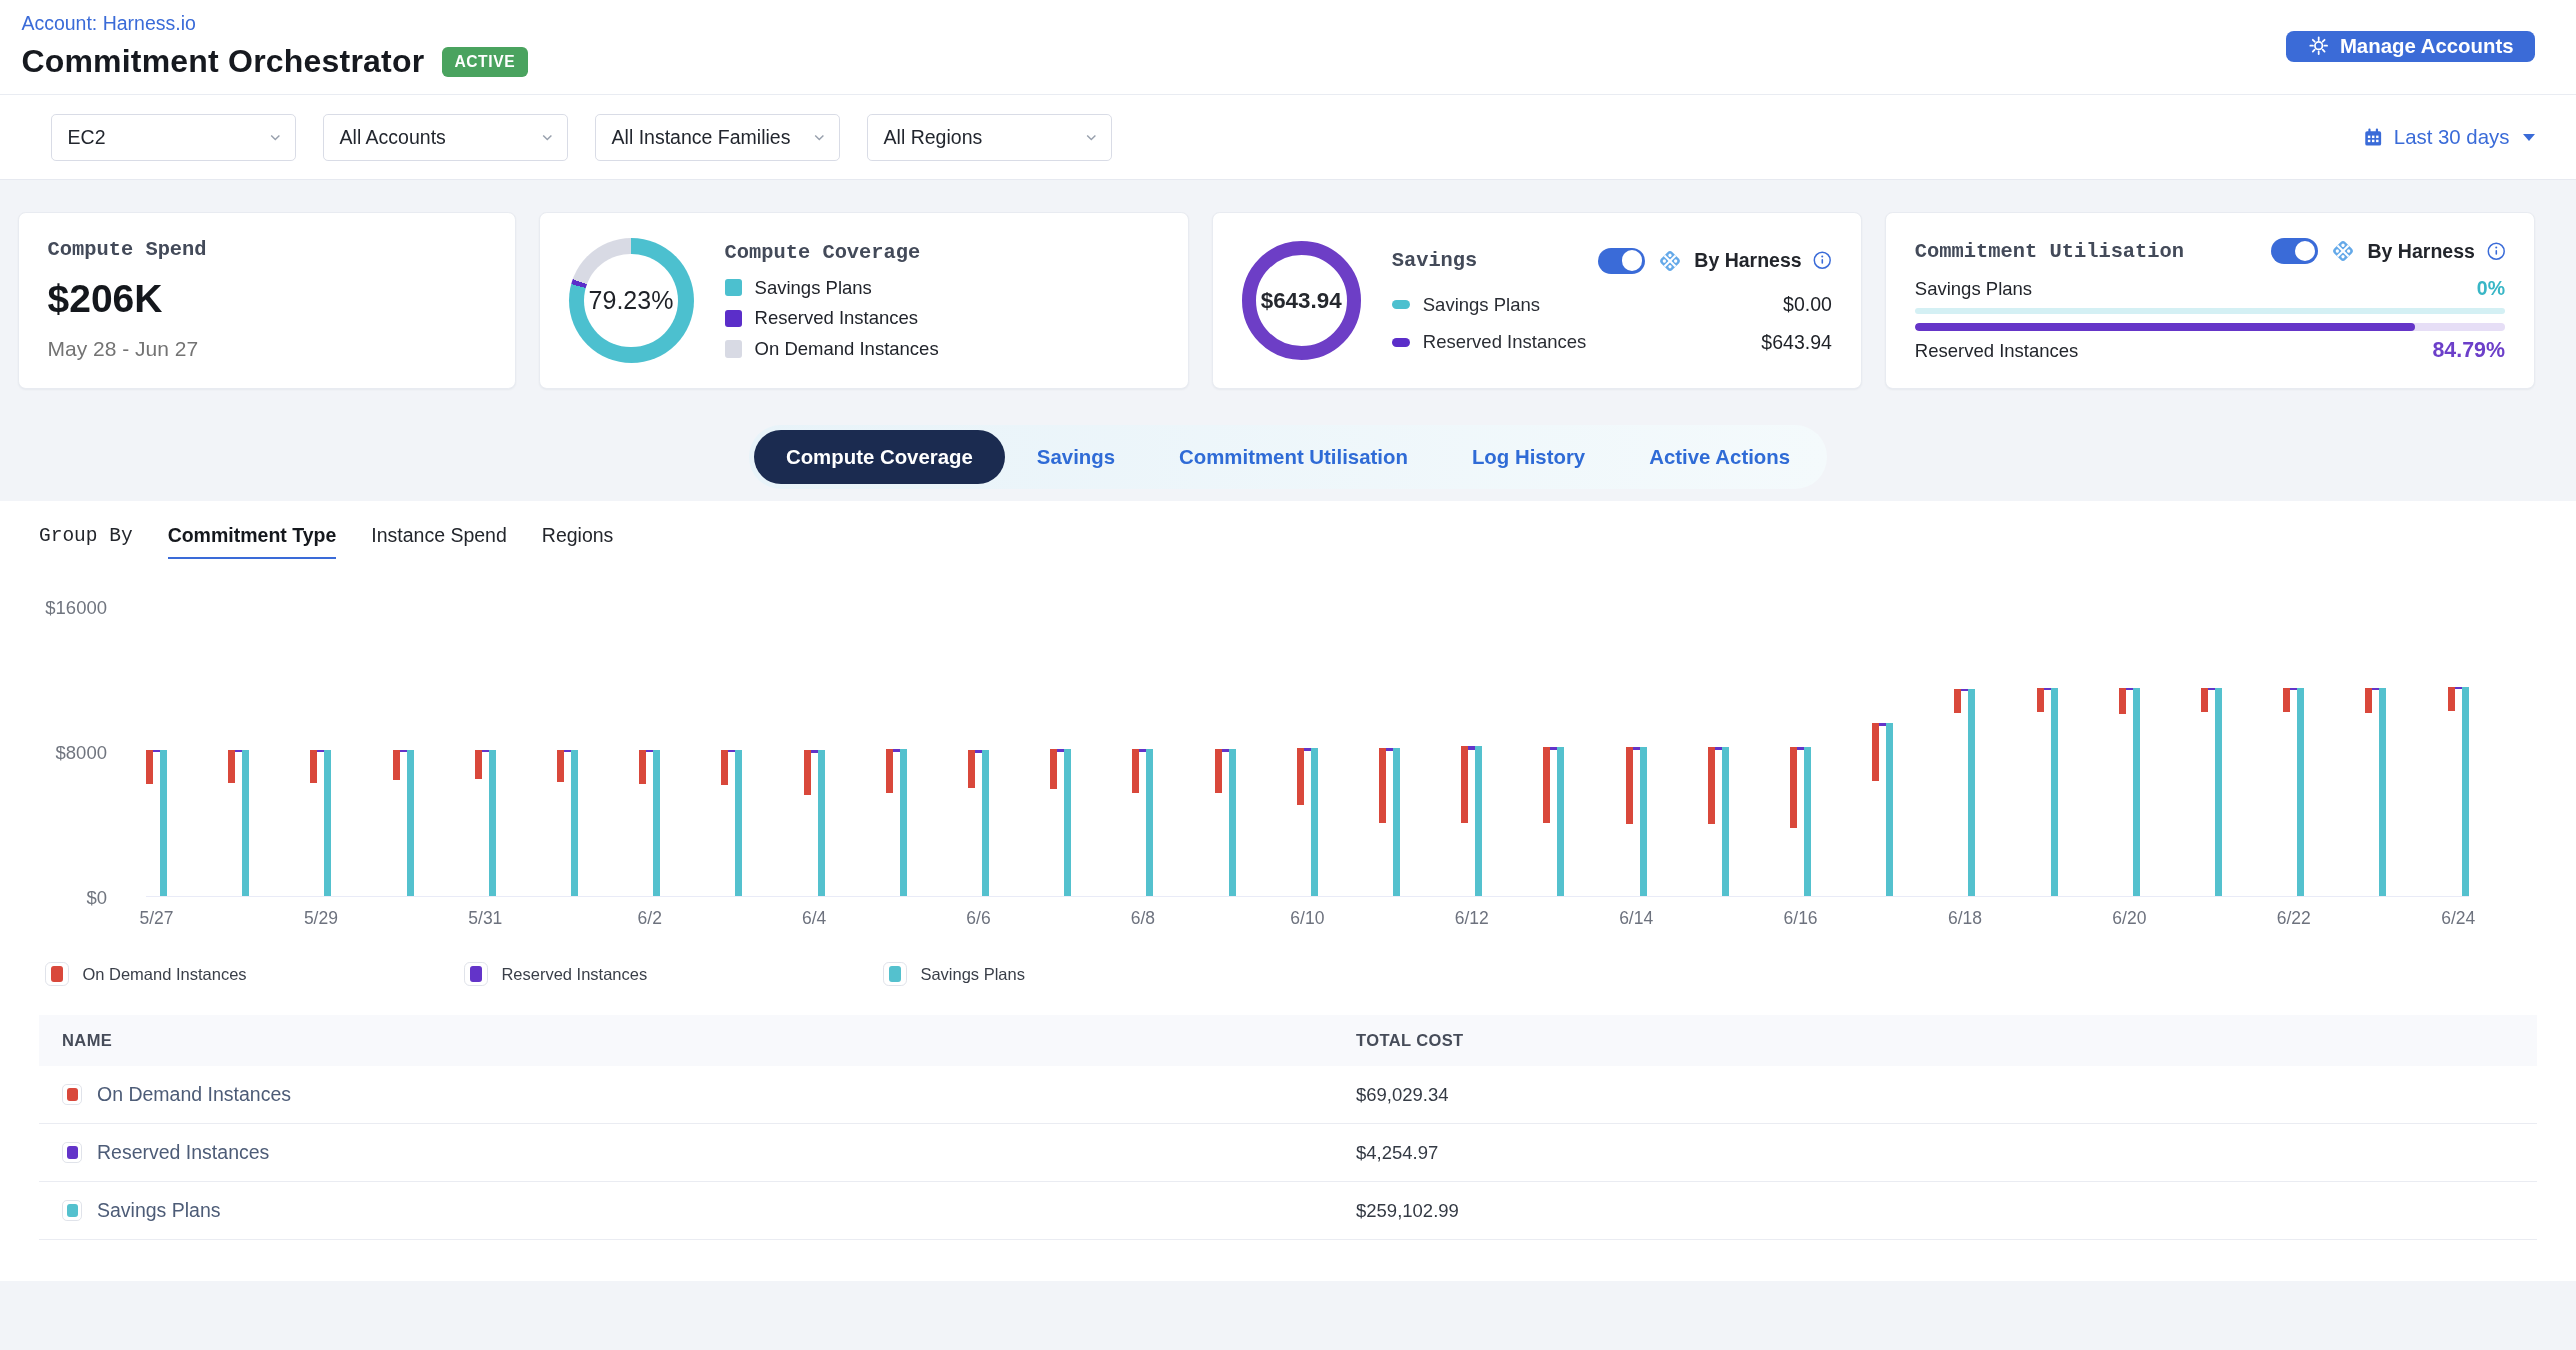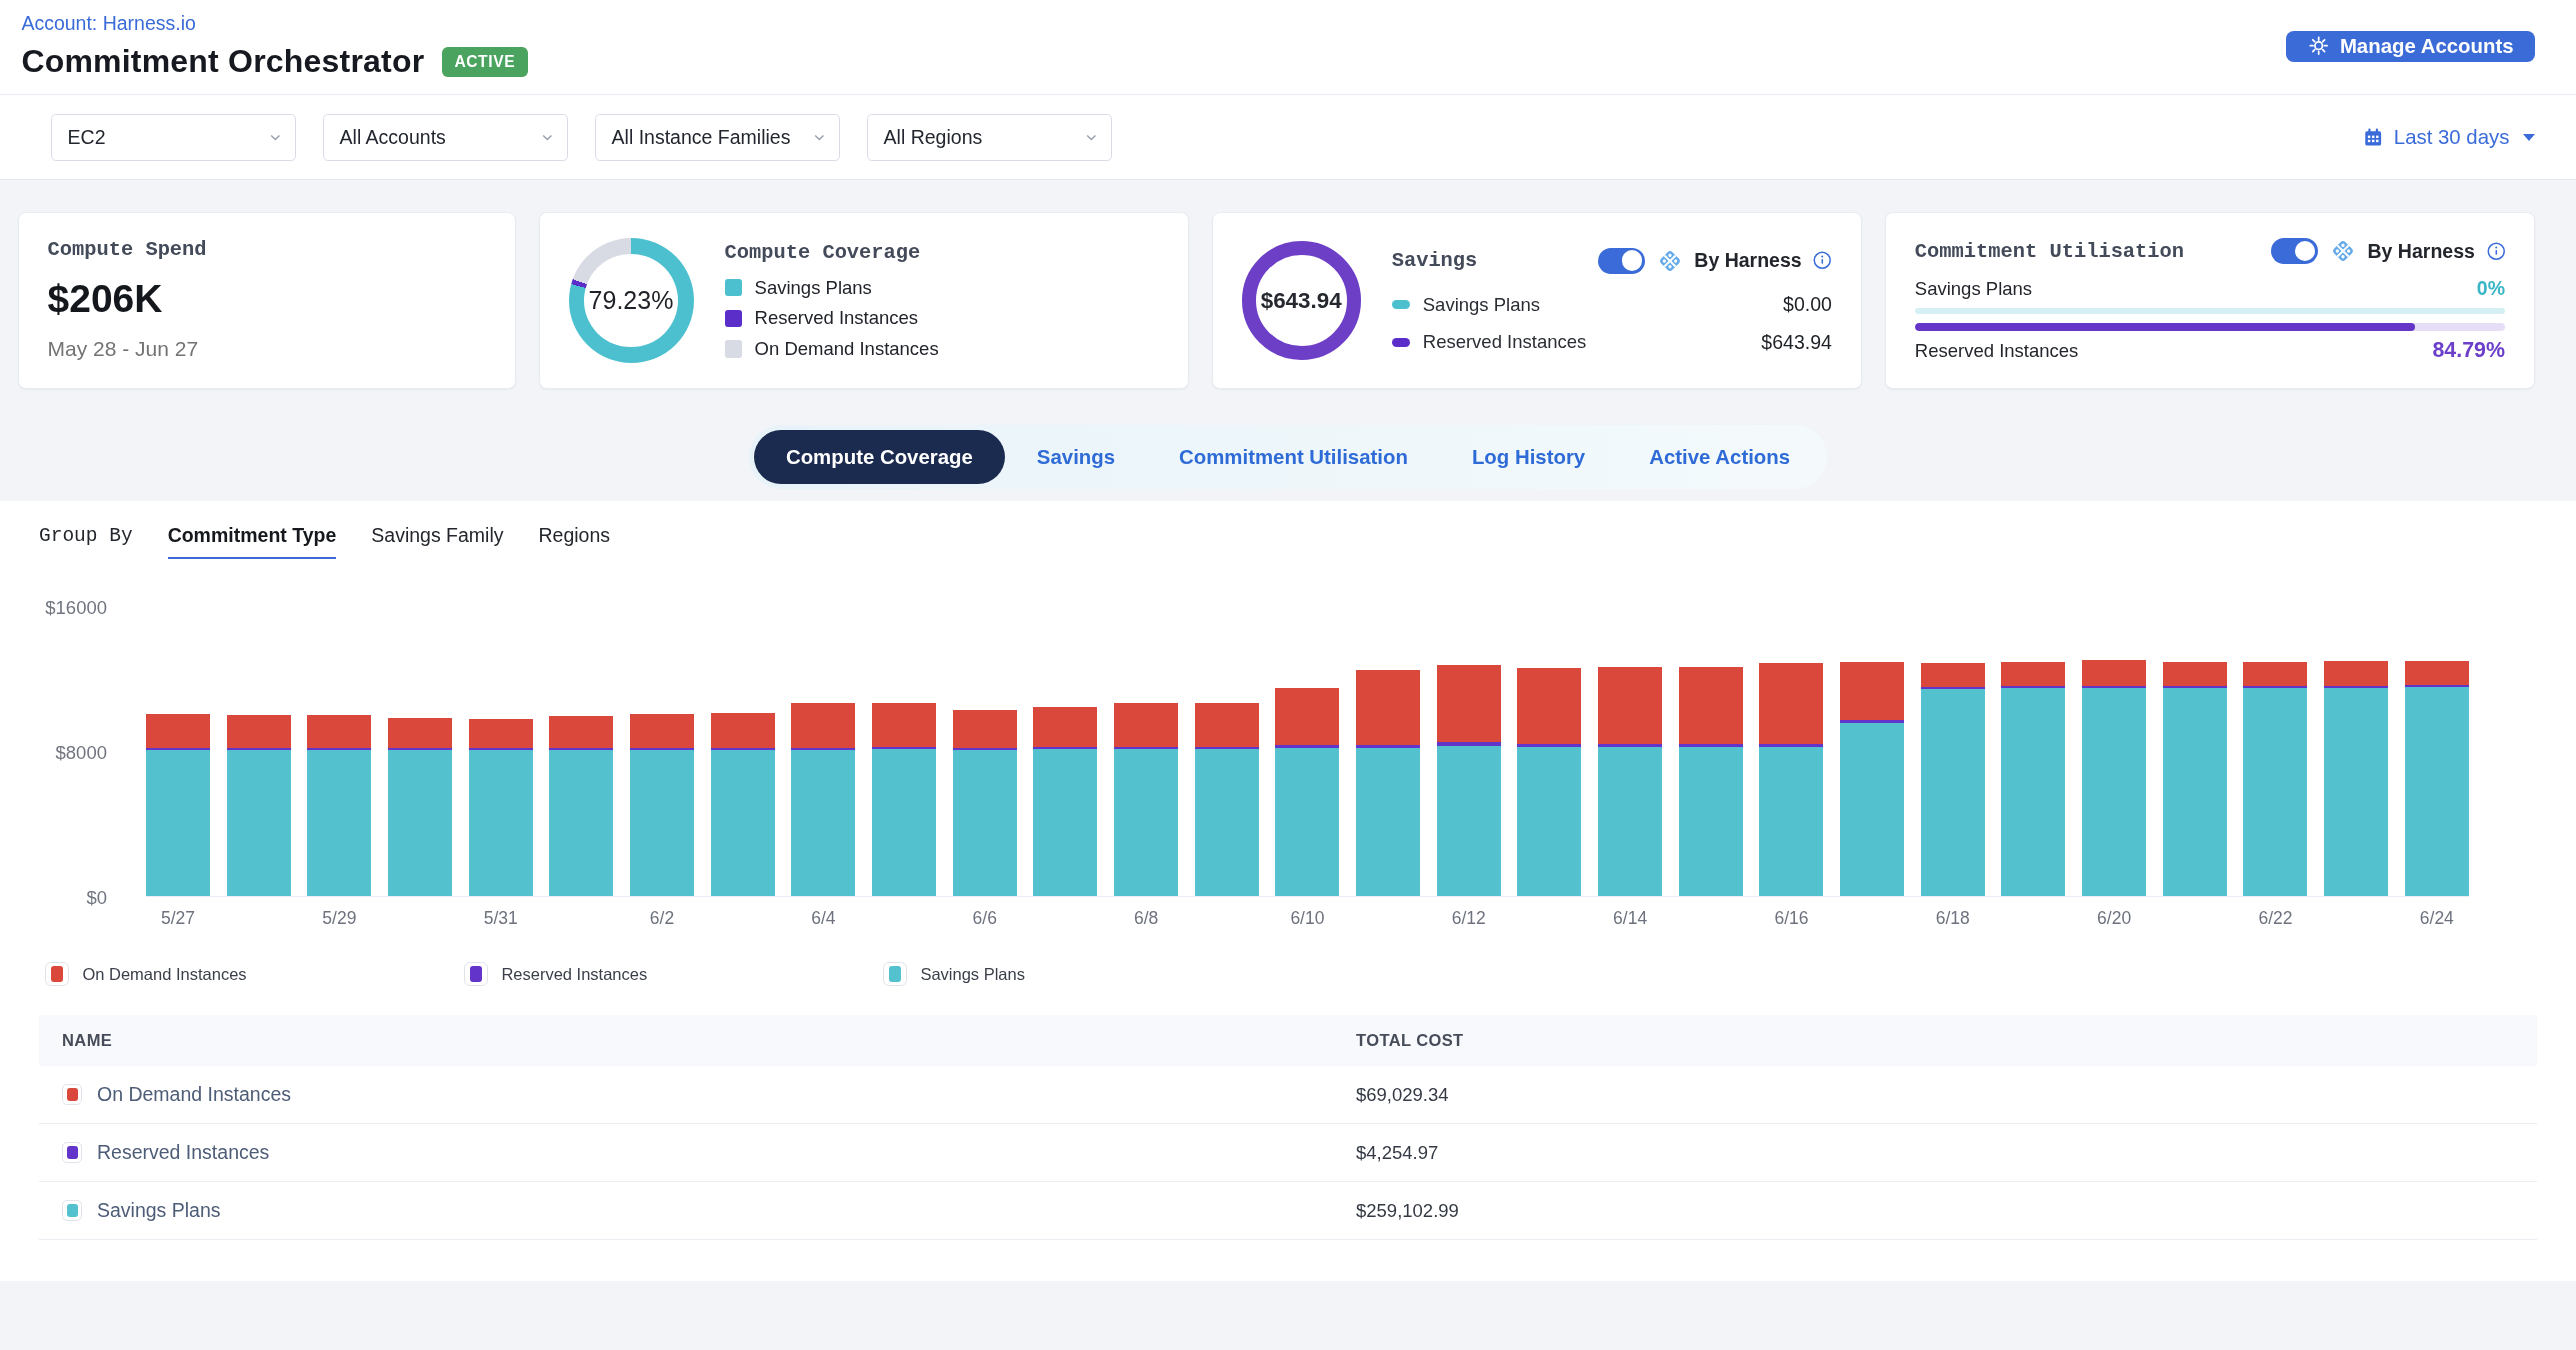--- a/index.html
+++ b/index.html
@@ -129,21 +129,21 @@
   .gb-opt { color: #23262c; padding-bottom: 10.7px; cursor: pointer; }
   .gb-opt.active { font-weight: 700; color: #15181d; border-bottom: 2.9px solid #3a6bd8; }
 
   
   .chart { position: relative; height: 362px; margin-top: 15.6px; }
   .plot {
     position: absolute; left: 107px; right: 68px; top: 0; bottom: 40px;
     display: flex; justify-content: space-between; align-items: flex-end;
     border-bottom: 1.9px solid #e9ebf7;
   }
-  .bar-col { width: 64px; position: relative; display: flex; flex-direction: column; justify-content: flex-end; }
+  .bar-col { width: 21px; position: relative; display: flex; flex-direction: row; justify-content: flex-end; }
   .seg { width: 100%; }
   .xlab {
     position: absolute; top: calc(100% + 11.7px); left: 50%; transform: translateX(-50%);
     font-size: 17.5px; color: #6d727e; white-space: nowrap;
   }
   .ylab { position: absolute; left: 0; width: 68px; text-align: right; font-size: 18.5px; color: #70757f; }
 
   
   .legend { display: flex; margin-top: 25px; padding-left: 5.8px; }
   .legend-item { width: 419px; display: flex; align-items: center; gap: 13.6px; cursor: pointer; }
@@ -386,21 +386,21 @@
       <div class="tab">Active Actions</div>
     </div>
 </div>
 
 <div class="main">
 
   <div class="groupby">
     <span class="gb-label">Group By</span>
     <div style="display:flex; gap:35px;" id="gb-options">
         <div class="gb-opt active">Commitment Type</div>
-        <div class="gb-opt">Savings Family</div>
+        <div class="gb-opt">Instance Spend</div>
         <div class="gb-opt">Regions</div>
       </div>
   </div>
 
   <div class="chart" id="chart">
     <div class="plot" id="chart-plot">
         <div class="bar-col">
           <div class="seg" style="height: 34px; background: rgb(217, 72, 59);"></div>
           <div class="seg" style="height: 2.3px; background: rgb(99, 52, 201);"></div>
           <div class="seg" style="height: 146px; background: rgb(84, 193, 206);"></div>

